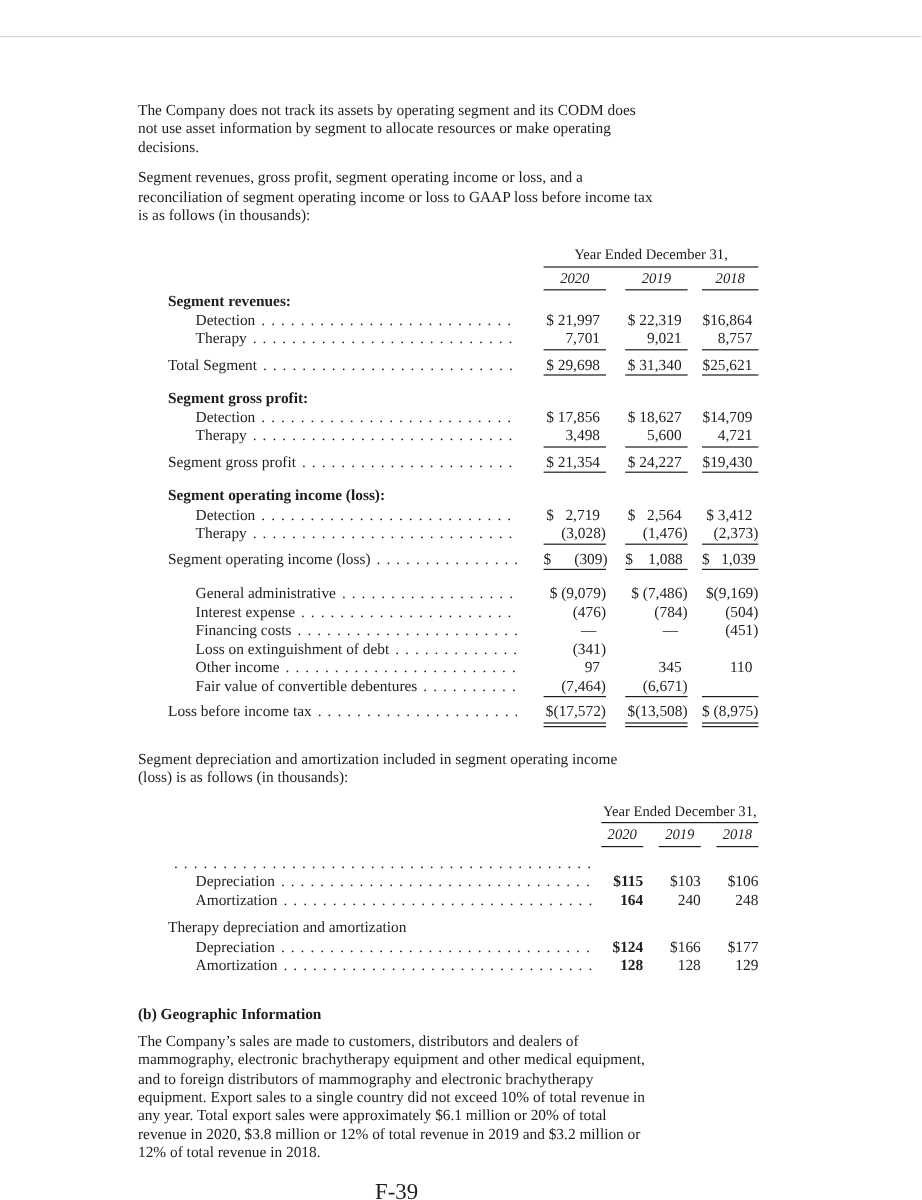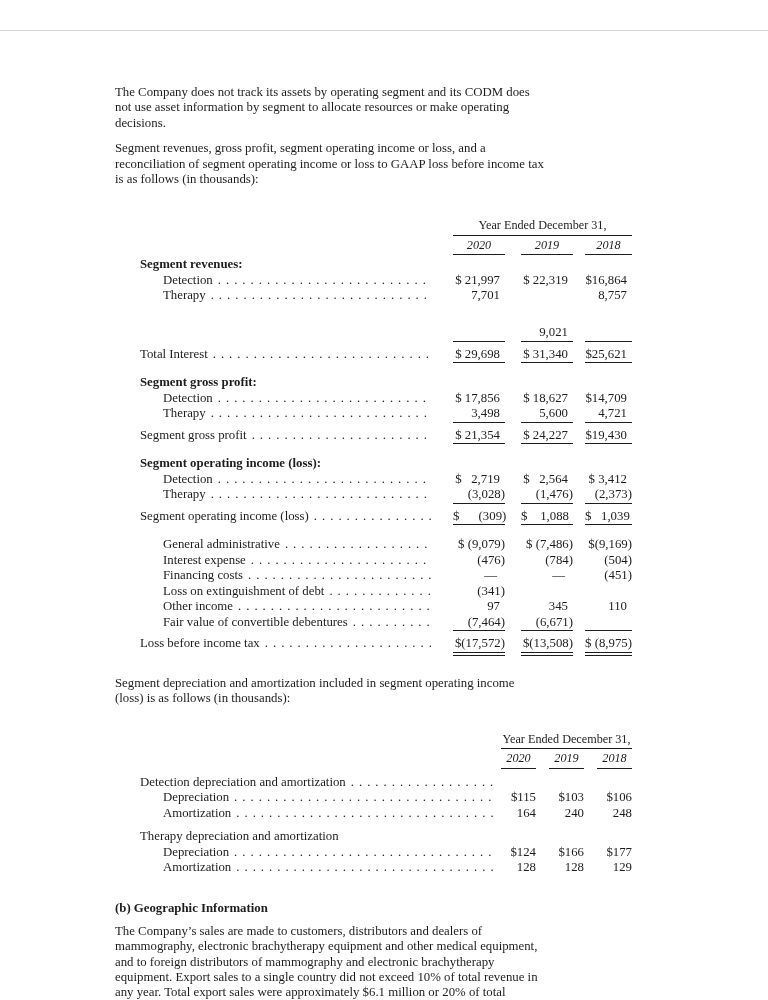--- a/index.html
+++ b/index.html
@@ -18,21 +18,21 @@
 
   
   .fintable { font-size: 12.8px; line-height: 15.5px; margin-left: 25px; }
   .t1 { width: 492px; margin-top: 18px; margin-bottom: 20px; }
   .t2 { width: 492px; margin-top: 12px; }
 
   .thead { display: flex; font-size: 12.2px; }
   .thead .fill { flex: 1; }
   .t1 .headwrap { width: 179px; }
   .t2 .headwrap { width: 131px; }
-  .period { text-align: center; white-space: nowrap; border-bottom: 1px solid #1d1d1d; padding-bottom: 1px; margin-top: 13px; }
+  .period { text-align: center; white-space: nowrap; border-bottom: 1px solid #1d1d1d; padding-bottom: 1px; }
   .yearrow { display: flex; margin-top: 2px; }
   .year { text-align: center; border-bottom: 1px solid #1d1d1d; padding-bottom: 1px; font-style: italic; }
   .t1 .y0 { width: 52px; }
   .t1 .y1 { width: 52px; margin-left: 16px; }
   .t1 .y2 { width: 47px; margin-left: 12px; }
   .t2 .y0 { width: 35px; }
   .t2 .y1 { width: 35px; margin-left: 13px; }
   .t2 .y2 { width: 35px; margin-left: 13px; }
   .t1 .thead { margin-bottom: 2px; }
   .t2 .thead { margin-bottom: 6px; }
@@ -43,21 +43,21 @@
   .ind .txt { padding-left: 23px; }
   .sect .txt { font-weight: bold; }
   .leader { flex: 1; overflow: hidden; margin: 0 2px 0 5px; letter-spacing: 0.9px; }
   .leader::before { content: ". . . . . . . . . . . . . . . . . . . . . . . . . . . . . . . . . . . . . . . . . . . . . . . . . . . . . . . . . . . . . . . . . . . . . . . ."; }
   .noleader .leader { visibility: hidden; }
 
   .amt { text-align: right; white-space: pre; }
   .t1 .a0 { width: 52px; margin-left: 20px; }
   .t1 .a1 { width: 52px; margin-left: 16px; }
   .t1 .a2 { width: 47px; margin-left: 12px; }
-  .t2 .a0 { width: 35px; margin-left: 4px; }
+  .t2 .a0 { width: 35px; margin-left: 4px; font-weight: bold; }
   .t2 .a1 { width: 35px; margin-left: 13px; }
   .t2 .a2 { width: 35px; margin-left: 13px; }
 
   .u  .amt { border-bottom: 1px solid #1d1d1d; }
   .uu .amt { border-bottom: 4px double #1d1d1d; }
 
   .mt-sm  { margin-top: 5px; }   
   .mt-md  { margin-top: 12px; }  
   .mt-grp { margin-top: 8px; }   
 
@@ -104,26 +104,26 @@
       <div class="amt a0" style="padding-right: 5px;">$ 21,997</div>
       <div class="amt a1" style="padding-right: 5px;">$ 22,319</div>
       <div class="amt a2" style="padding-right: 5px;">$16,864</div>
     </div>
     <div class="trow ind u">
       <div class="lbl">
           <span class="txt">Therapy</span>
           <span class="leader"></span>
         </div>
       <div class="amt a0" style="padding-right: 5px;">7,701</div>
-      <div class="amt a1" style="padding-right: 5px; margin-top: 37px;">9,021</div>
+      <div class="amt a1" style="padding-right: 5px;">9,021</div>
       <div class="amt a2" style="padding-right: 5px;">8,757</div>
     </div>
     <div class="trow mt-sm u">
       <div class="lbl">
-          <span class="txt">Total Interest</span>
+          <span class="txt">Total Segment</span>
           <span class="leader"></span>
         </div>
       <div class="amt a0" style="padding-right: 5px;">$ 29,698</div>
       <div class="amt a1" style="padding-right: 5px;">$ 31,340</div>
       <div class="amt a2" style="padding-right: 5px;">$25,621</div>
     </div>
 
     <div class="trow sect noleader mt-md">
       <div class="lbl">
           <span class="txt">Segment gross profit:</span>
@@ -273,21 +273,20 @@
         <div class="yearrow">
           <div class="year y0">2020</div>
           <div class="year y1">2019</div>
           <div class="year y2">2018</div>
         </div>
       </div>
     </div>
 
     <div class="trow">
       <div class="lbl">
-          <span class="txt">Detection depreciation and amortization</span>
           <span class="leader"></span>
         </div>
       <div class="amt a0"></div>
       <div class="amt a1"></div>
       <div class="amt a2"></div>
     </div>
     <div class="trow ind">
       <div class="lbl">
           <span class="txt">Depreciation</span>
           <span class="leader"></span>

